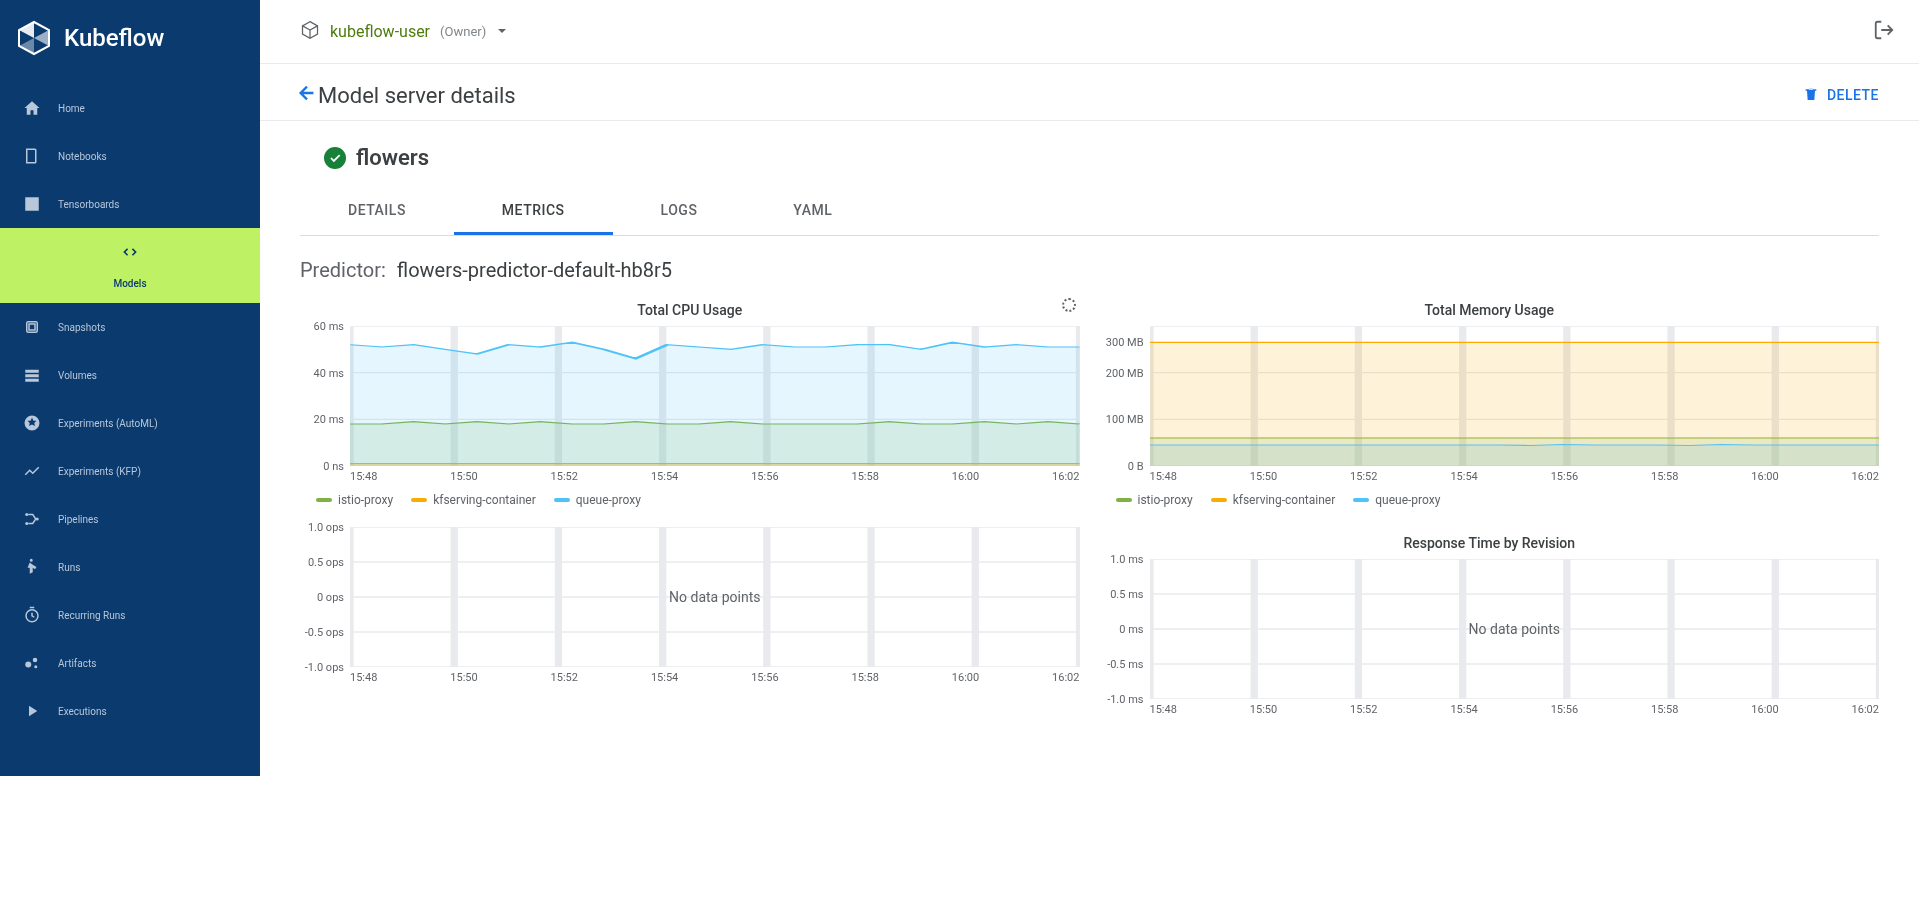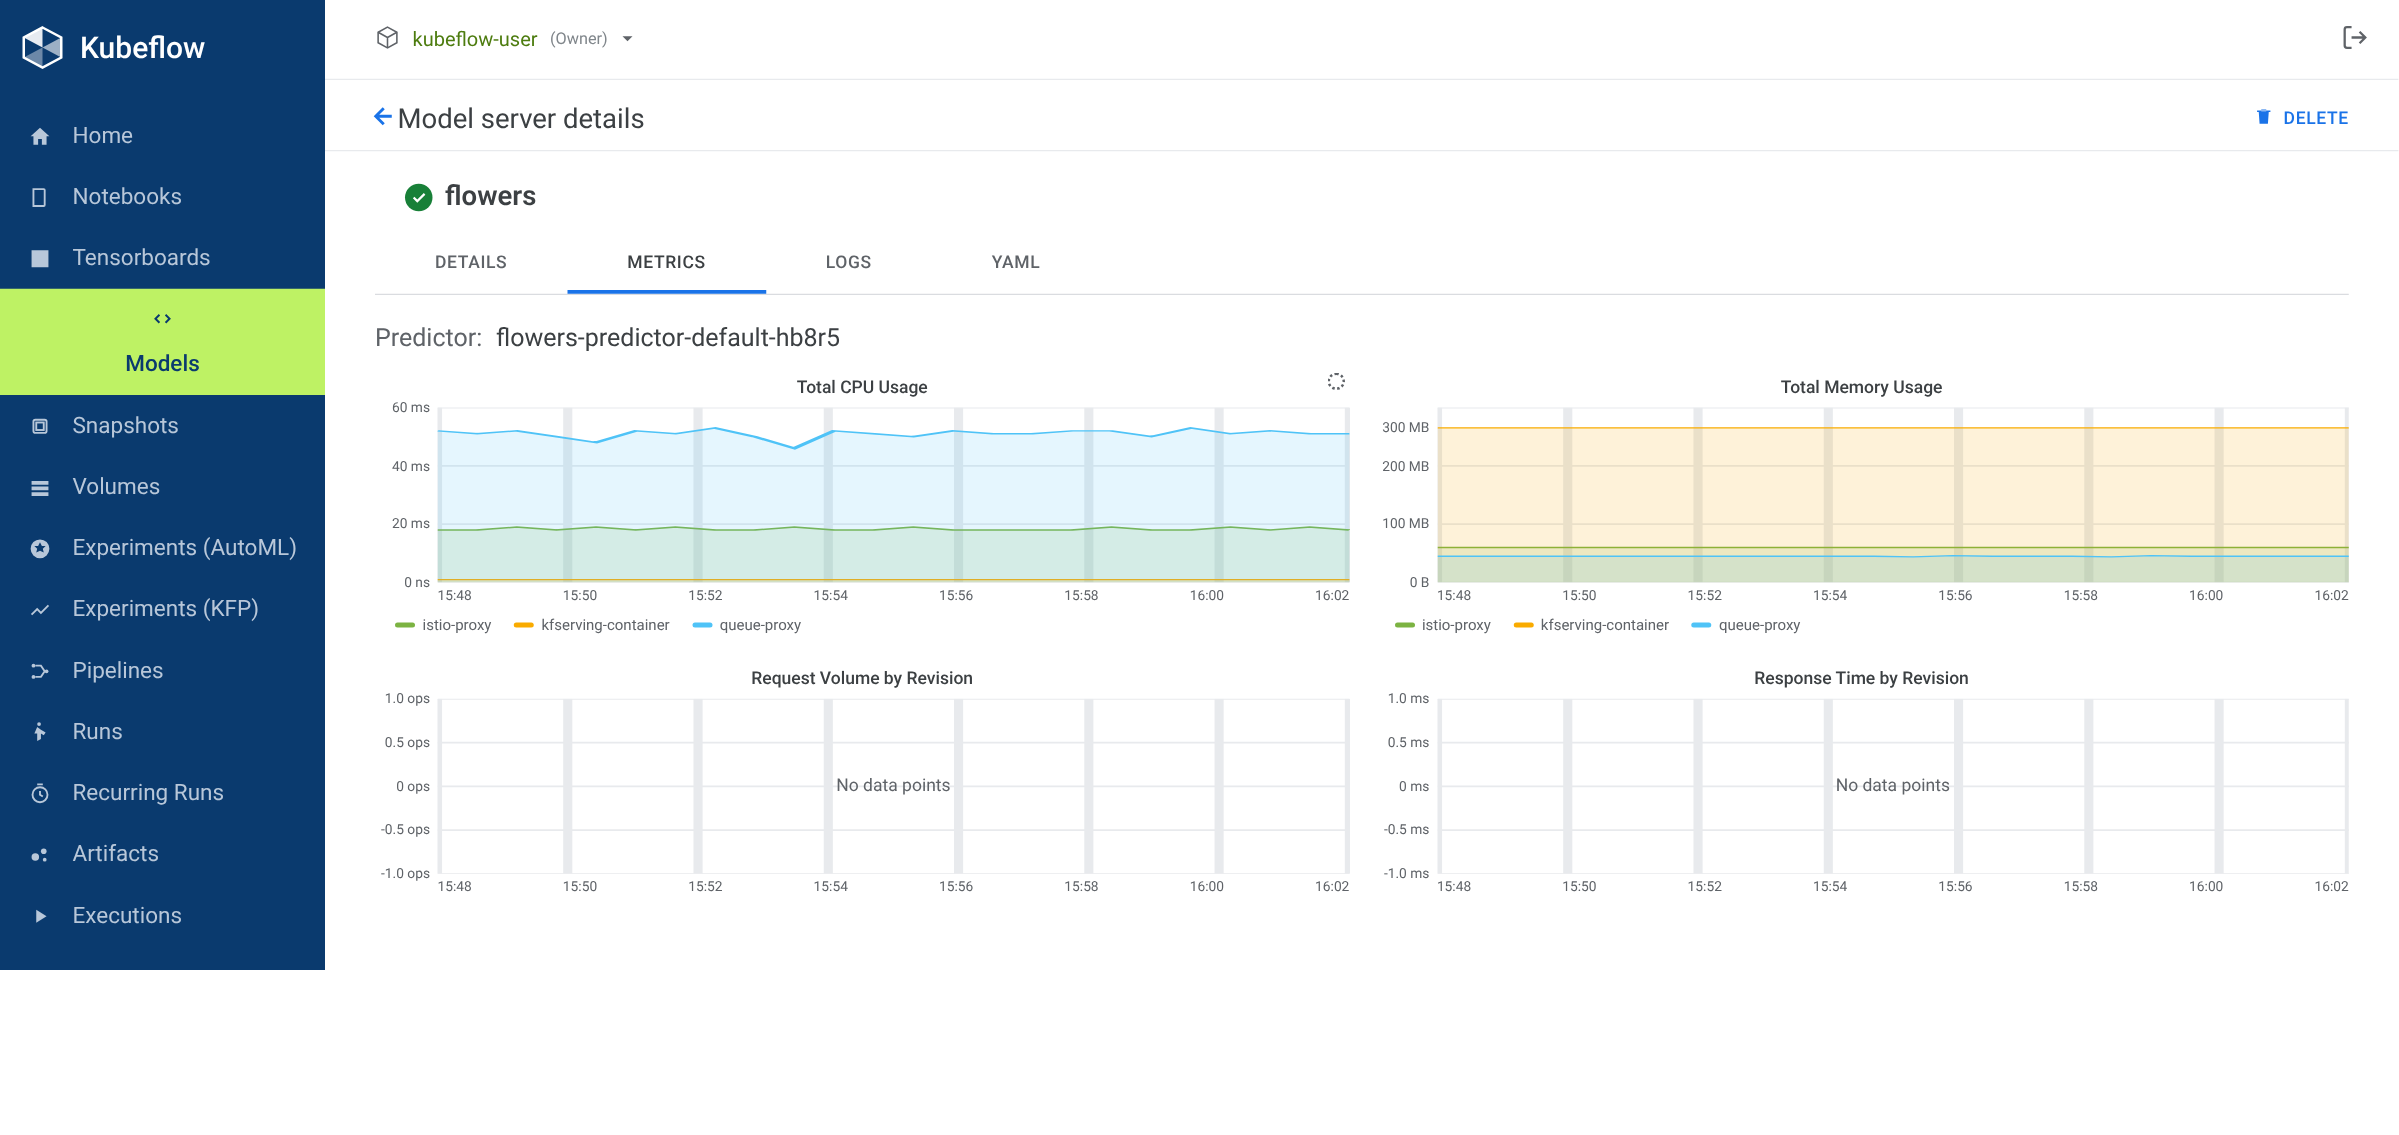--- a/index.html
+++ b/index.html
@@ -6,21 +6,21 @@
     body { font-family: -apple-system, BlinkMacSystemFont, 'Segoe UI', Roboto, sans-serif; background: #fff; color: #202124; overflow: hidden; }
     
     .layout { display: flex; height: 776px; width: 1919px; }
     
     
     .sidebar { width: 260px; background: #0a3a6e; color: #fff; flex-shrink: 0; }
     .logo-area { display: flex; align-items: center; padding: 20px 20px 28px 16px; gap: 12px; }
     .logo-icon { width: 36px; height: 36px; }
     .logo-text { font-size: 24px; font-weight: 500; color: #fff; }
     .nav { list-style: none; }
-    .nav-item { display: flex; align-items: center; gap: 16px; padding: 14px 22px; color: #b8c7d9; cursor: pointer; font-size: 18px; }
+    .nav-item { display: flex; align-items: center; gap: 16px; padding: 14px 22px; color: #b8c7d9; cursor: pointer; font-size: 10px; }
     .nav-item.active { background: #bef264; color: #0a3a6e; font-weight: 500; flex-direction: column; }
     .nav-icon { width: 20px; height: 20px; display: flex; align-items: center; justify-content: center; flex-shrink: 0; }
     
     
     .main { flex: 1; display: flex; flex-direction: column; overflow: hidden; }
     .topbar { height: 64px; border-bottom: 1px solid #e8eaed; display: flex; align-items: center; padding: 0 24px 0 40px; justify-content: space-between; }
     .namespace { display: flex; align-items: center; gap: 10px; color: #5f6368; }
     .namespace-name { font-size: 16px; color: #4d7c0f; }
     .namespace-role { font-size: 13px; color: #80868b; }
     .logout-icon { color: #5f6368; cursor: pointer; }
@@ -349,21 +349,20 @@
                 <span class="legend-swatch" style="background:#f9ab00"></span>
                 <span>kfserving-container</span>
               </div>
               <div class="legend-item">
                 <span class="legend-swatch" style="background:#4fc3f7"></span>
                 <span>queue-proxy</span>
               </div>
             </div>
           </div>
           <div class="chart-panel">
-            <div class="chart-title">Request Volume by Revision</div>
             <div class="chart-area"><div class="chart-ylabel" style="top: 0%;">1.0 ops</div><div class="chart-ylabel" style="top: 25%;">0.5 ops</div><div class="chart-ylabel" style="top: 50%;">0 ops</div><div class="chart-ylabel" style="top: 75%;">-0.5 ops</div><div class="chart-ylabel" style="top: 100%;">-1.0 ops</div><svg class="chart-svg" viewBox="0 0 100 100" preserveAspectRatio="none">
                 <line class="grid-line" x1="0" y1="0" x2="100" y2="0"></line>
                 <line class="grid-line" x1="0" y1="25" x2="100" y2="25"></line>
                 <line class="grid-line" x1="0" y1="50" x2="100" y2="50"></line>
                 <line class="grid-line" x1="0" y1="75" x2="100" y2="75"></line>
                 <line class="grid-line" x1="0" y1="100" x2="100" y2="100"></line>
                 <line class="grid-line" x1="0" y1="0" x2="0" y2="100"></line>
                 <line class="grid-line" x1="14.285714285714285" y1="0" x2="14.285714285714285" y2="100"></line>
                 <line class="grid-line" x1="28.57142857142857" y1="0" x2="28.57142857142857" y2="100"></line>
                 <line class="grid-line" x1="42.857142857142854" y1="0" x2="42.857142857142854" y2="100"></line>

